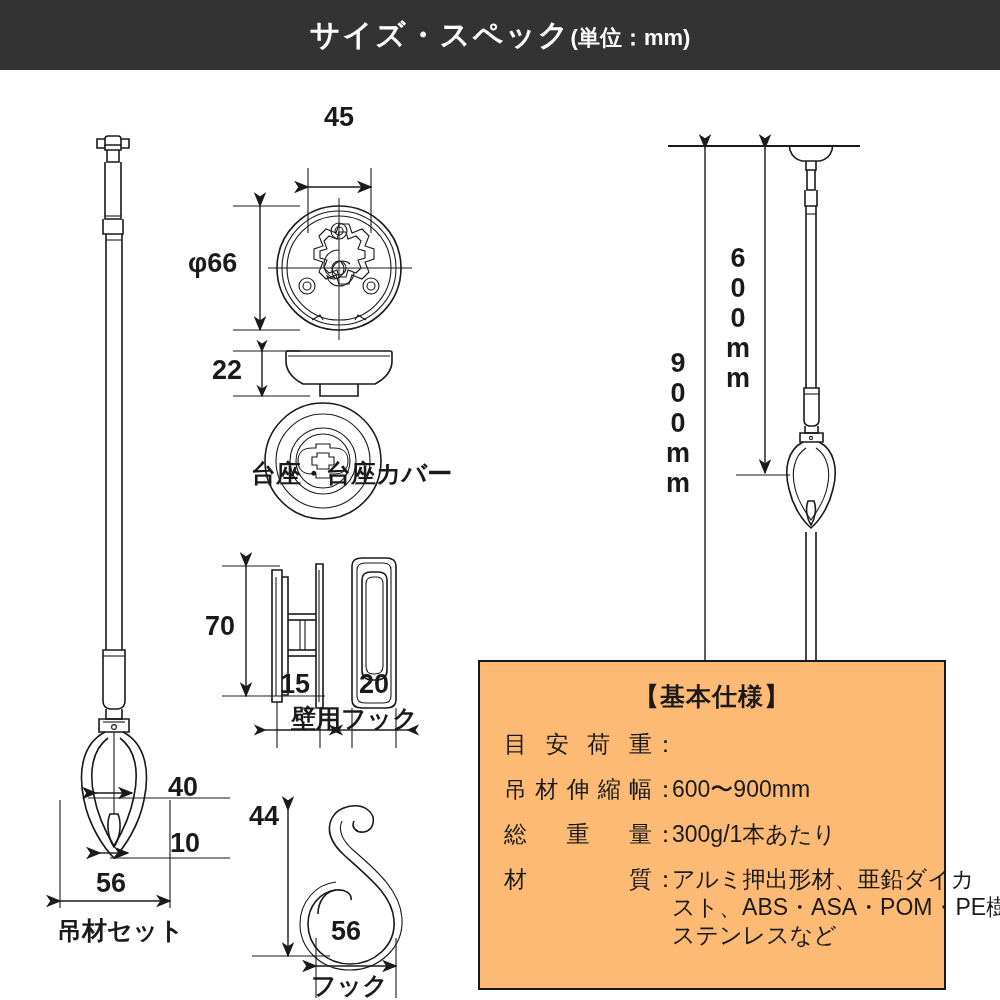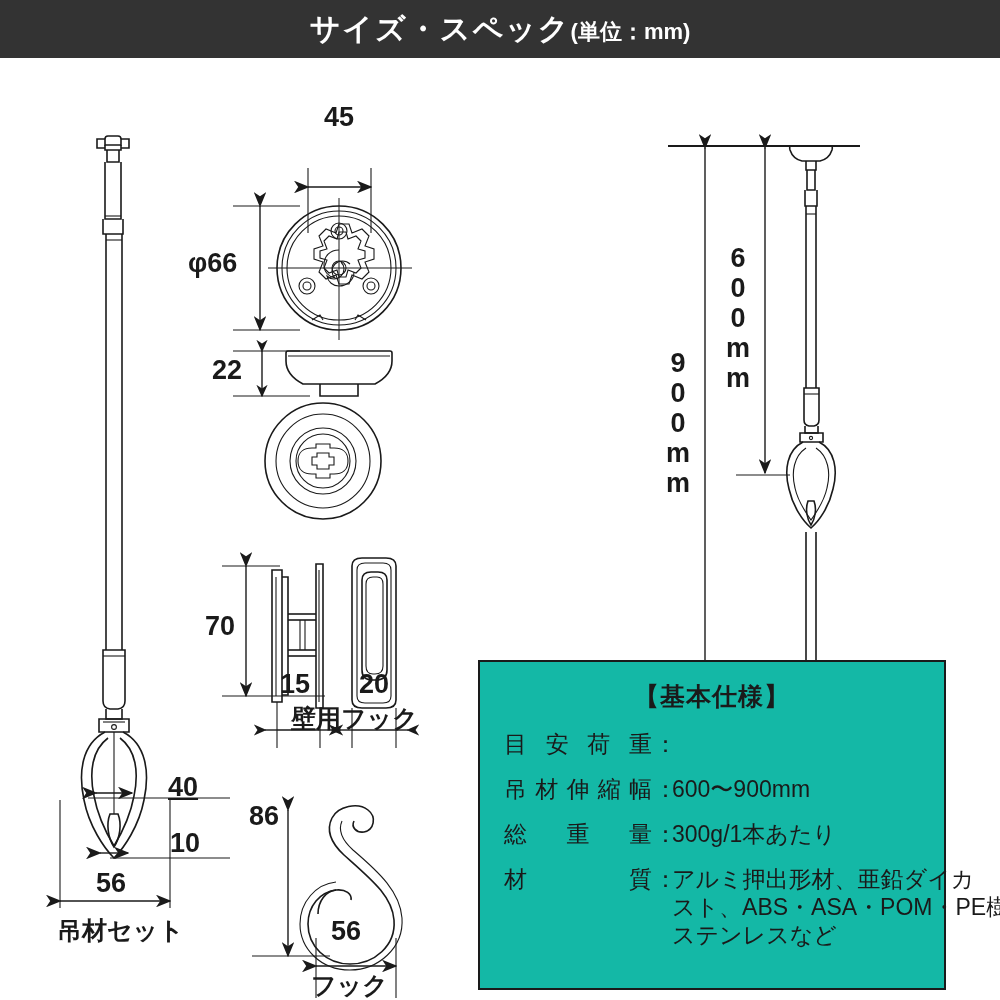--- a/index.html
+++ b/index.html
@@ -1,20 +1,20 @@
 <!DOCTYPE html>
 <html><head>
 <meta charset="utf-8">
 <style>
   html,body{margin:0;padding:0;background:#ffffff;}
   body{width:1000px;height:1000px;position:relative;overflow:hidden;
        font-family:"Liberation Sans","DejaVu Sans",sans-serif;color:#1a1a1a;}
 
   
-  #header{position:absolute;left:0;top:0;width:1000px;height:58px;
+  #header{position:absolute;left:0;top:0;width:1000px;height:70px;
           background:#333333;display:flex;align-items:center;justify-content:center;}
   #header-title{color:#ffffff;font-size:30px;font-weight:bold;letter-spacing:2px;
                 white-space:nowrap;display:flex;align-items:baseline;}
   #header-unit{font-size:22px;font-weight:bold;letter-spacing:0px;}
 
   
   .stage{position:absolute;left:0;top:58px;width:1000px;height:792px;}
   svg.draw{position:absolute;left:0;top:0;width:1000px;height:942px;overflow:visible;}
   .ln{stroke:#1a1a1a;fill:none;}
   .thin{stroke-width:1.1;}
@@ -28,21 +28,21 @@
   .dim{position:absolute;font-size:27px;font-weight:bold;color:#1a1a1a;
        white-space:nowrap;line-height:1;}
   .vert{writing-mode:vertical-rl;text-orientation:upright;letter-spacing:0px;}
 
   
   .cap{position:absolute;font-size:25px;font-weight:bold;color:#1a1a1a;
        white-space:nowrap;line-height:1;}
 
   
   #spec-box{position:absolute;left:478px;top:660px;width:468px;height:330px;
-            border:2.5px solid #1a1a1a;background:#14b8a6;box-sizing:border-box;}
+            border:2.5px solid #1a1a1a;background:#fdba74;box-sizing:border-box;}
   #spec-title{text-align:center;font-size:25px;font-weight:bold;margin-top:18px;
               letter-spacing:1px;}
   .spec-row{display:flex;margin-top:17px;padding-left:24px;font-size:23px;
             line-height:1.22;}
   .spec-label{width:150px;flex:none;display:flex;justify-content:space-between;
               padding-right:2px;box-sizing:border-box;}
   .spec-label span.ch{display:inline-block;}
   .spec-colon{width:18px;flex:none;}
   .spec-value{flex:1;}
   .spec-value div{white-space:nowrap;}
@@ -300,32 +300,33 @@
 
     <path class="extline" d="M680,676 L790,676"></path>
     <path class="dimline" d="M705,90 L705,674" marker-start="url(#ah)" marker-end="url(#ah)"></path>
   </g>
 </svg>
 
 <div class="dim" style="left:324px;top:46px;">45</div>
 <div class="dim" style="left:188px;top:192px;">φ66</div>
 <div class="dim" style="left:212px;top:299px;">22</div>
 
+<div class="cap" style="left:251px;top:403px;">台座・台座カバー</div>
 
 <div class="dim" style="left:205px;top:555px;">70</div>
 <div class="dim" style="left:280px;top:613px;">15</div>
 <div class="dim" style="left:359px;top:613px;">20</div>
 <div class="cap" style="left:291px;top:648px;">壁用フック</div>
 
-<div class="dim" style="left:168px;top:716px;text-decoration:underline;">40</div>
+<div class="dim" style="left:168px;top:716px;">40</div>
 <div class="dim" style="left:170px;top:772px;">10</div>
 <div class="dim" style="left:96px;top:812px;">56</div>
 <div class="cap" style="left:57px;top:860px;">吊材セット</div>
 
-<div class="dim" style="left:249px;top:745px;">86</div>
+<div class="dim" style="left:249px;top:745px;">44</div>
 <div class="dim" style="left:331px;top:860px;">56</div>
 <div class="cap" style="left:311px;top:915px;">フック</div>
 
 <div class="dim vert" style="left:724px;top:185px;">600mm</div>
 <div class="dim vert" style="left:664px;top:290px;">900mm</div>
 
 </div>
 
 <div id="spec-box">
   <div id="spec-title">【基本仕様】</div>

